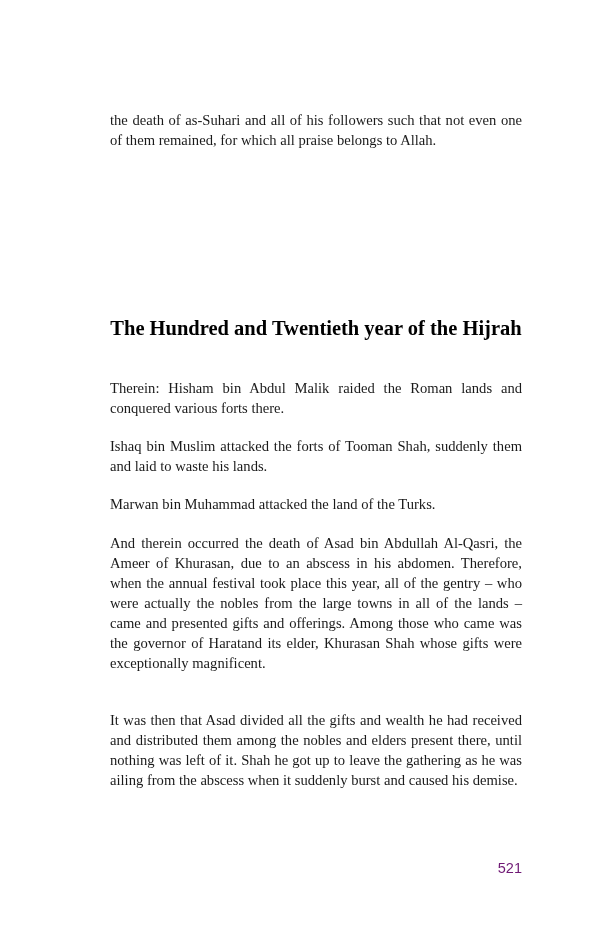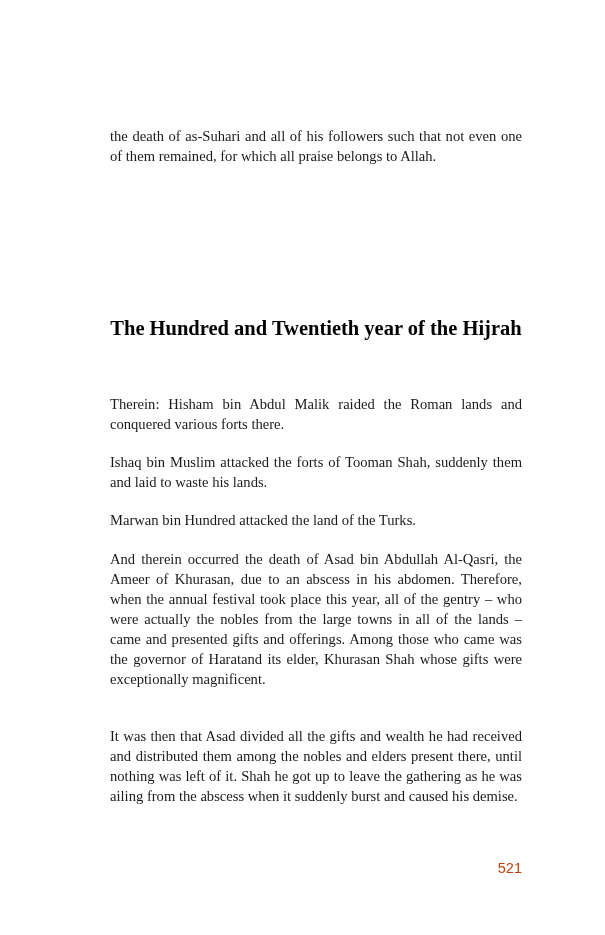--- a/index.html
+++ b/index.html
@@ -3,39 +3,39 @@
 <meta charset="utf-8">
 <style>
   html, body { margin: 0; padding: 0; background: #ffffff; }
   body { width: 605px; height: 935px; position: relative; overflow: hidden; }
   .page { position: absolute; left: 0; top: 0; width: 605px; height: 935px; background: #ffffff; }
   .text {
     position: absolute; left: 110px; width: 412px;
     font-family: "Liberation Serif", serif; font-size: 14.6px; line-height: 20px;
     color: #1a1a1a; text-align: justify; margin: 0;
   }
-  .text.last-left { text-align-last: left; margin-top: 16px; }
+  .text.last-left { text-align-last: left; }
   .heading {
     position: absolute; left: 110px; width: 412px; text-align: center;
     font-family: "Liberation Serif", serif; font-weight: bold; font-size: 20.5px; line-height: 25px;
     color: #000000; margin: 0;
   }
   .pagenum {
     position: absolute; left: 470px; width: 52px; top: 860px; text-align: right;
-    font-family: "Liberation Sans", sans-serif; font-size: 14.5px; color: #c2410c; margin: 0;
+    font-family: "Liberation Sans", sans-serif; font-size: 14.5px; color: #701a75; margin: 0;
   }
 </style>
 </head>
 <body>
 
 <div class="page">
   <p class="text last-left" style="top:110px;">the death of as-Suhari and all of his followers such that not even one of them remained, for which all praise belongs to Allah.</p>
 
   <h2 class="heading" style="top:316px;">The Hundred and Twentieth year of the Hijrah</h2>
 
   <p class="text last-left" style="top:378px;">Therein: Hisham bin Abdul Malik raided the Roman lands and conquered various forts there.</p>
   <p class="text last-left" style="top:436px;">Ishaq bin Muslim attacked the forts of Tooman Shah, suddenly them and laid to waste his lands.</p>
-  <p class="text last-left" style="top:494px;">Marwan bin Hundred attacked the land of the Turks.</p>
+  <p class="text last-left" style="top:494px;">Marwan bin Muhammad attacked the land of the Turks.</p>
   <p class="text last-left" style="top:533px;">And therein occurred the death of Asad bin Abdullah Al-Qasri, the Ameer of Khurasan, due to an abscess in his abdomen. Therefore, when the annual festival took place this year, all of the gentry – who were actually the nobles from the large towns in all of the lands – came and presented gifts and offerings. Among those who came was the governor of Haratand its elder, Khurasan Shah whose gifts were exceptionally magnificent.</p>
   <p class="text last-left" style="top:710px;">It was then that Asad divided all the gifts and wealth he had received and distributed them among the nobles and elders present there, until nothing was left of it. Shah he got up to leave the gathering as he was ailing from the abscess when it suddenly burst and caused his demise.</p>
 
   <p class="pagenum">521</p>
 </div>
 
 </body></html>

